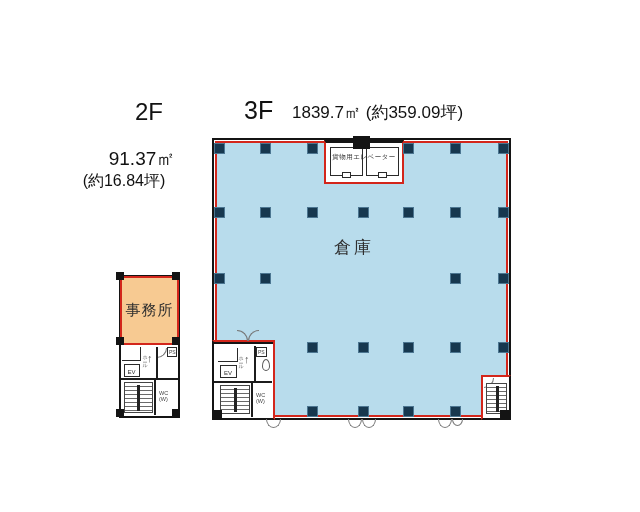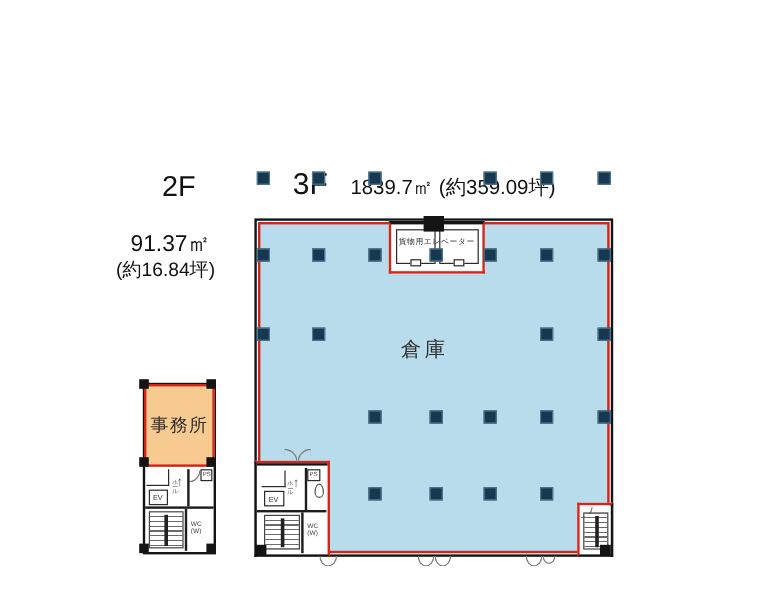--- a/index.html
+++ b/index.html
@@ -1,21 +1,21 @@
 <!DOCTYPE html>
 <html><head>
 <meta charset="utf-8">
 <style>
   html,body{margin:0;padding:0;}
   body{
     width:640px;height:512px;position:relative;background:#ffffff;
     font-family:"Liberation Sans","DejaVu Sans",sans-serif;color:#1a1a1a;
     overflow:hidden;
   }
-  .abs{position:absolute;margin-top:44px;}
+  .abs{position:absolute;}
   
   .hdr-floor{font-size:24px;color:#111;}
   .hdr-area-lg{font-size:17px;color:#111;}
   .hdr-area-sm{font-size:19px;color:#111;text-align:center;}
   .hdr-tsubo-sm{font-size:16px;color:#111;text-align:center;}
   
   .wall{background:#1c1c1c;}
   .thinbox{border:1.5px solid #2a2a2a;background:#fff;box-sizing:border-box;}
   .tinylabel{font-size:6px;color:#333;line-height:1;white-space:nowrap;}
   .microlabel{font-size:5.5px;color:#444;line-height:1.15;white-space:nowrap;}
@@ -65,21 +65,21 @@
   .office{left:120px;top:276px;width:59px;height:69px;background:#f7ca92;border:2px solid #d3261b;box-sizing:border-box;
           display:flex;align-items:center;justify-content:center;}
   .officelabel{font-size:15px;color:#2e2e2e;letter-spacing:1px;}
   .col2{position:absolute;width:8px;height:8px;background:#141414;}
 </style>
 </head>
 <body>
 
 <div class="abs hdr-floor" style="left:135px;top:98px;">2F</div>
 <div class="abs hdr-area-sm" style="left:92px;top:146px;width:100px;">91.37㎡</div>
-<div class="abs hdr-tsubo-sm" style="left:82px;top:171px;width:112px;">(約16.84坪)</div>
+<div class="abs hdr-tsubo-sm" style="left:68px;top:171px;width:112px;">(約16.84坪)</div>
 <div class="abs hdr-floor" style="left:244px;top:96px;font-size:25px;text-align:center;">3F</div>
 <div class="abs hdr-area-lg" style="left:292px;top:101px;">1839.7㎡ (約359.09坪)</div>
 
 <div class="abs bld3"></div>
 <div class="abs blue3"></div>
 
 <div class="abs roomlabel3" style="left:334px;top:236px;width:64px;text-align:left;">倉庫</div>
 
 <div class="abs elev">
   <div class="shaft" style="left:4px;top:4px;width:33px;height:29px;"></div>

